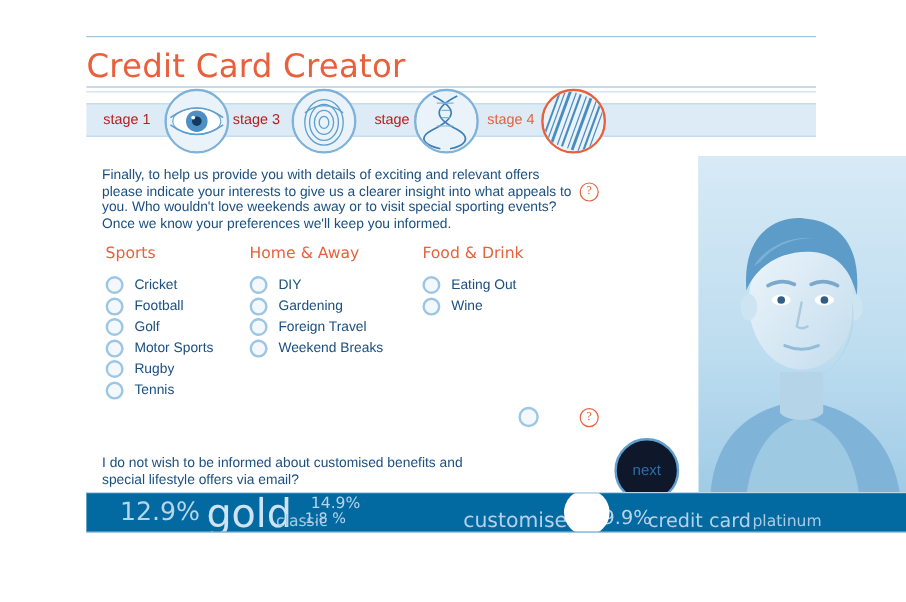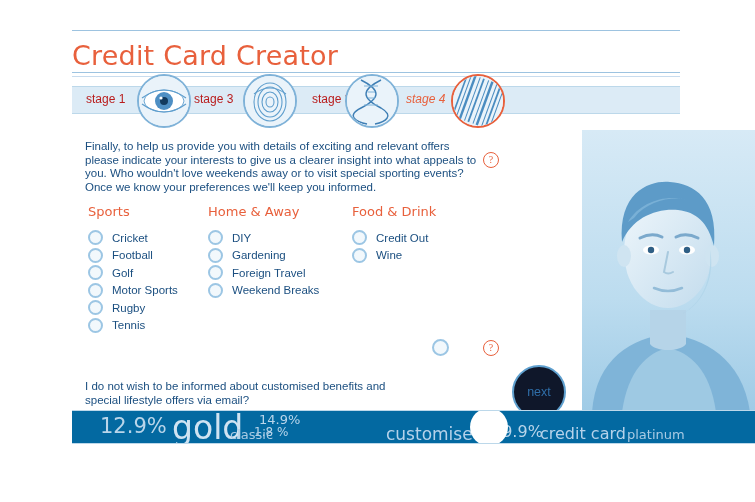--- a/index.html
+++ b/index.html
@@ -57,21 +57,21 @@
     position: absolute;
     left: 0; top: 0; width: 100%; height: 100%;
   }
   .stage-label {
     position: absolute;
     top: 5px;
     font-size: 12px;
     color: #b91c1c;
     font-family: "Liberation Sans", sans-serif;
   }
-  .stage-label.active { color: #e8603c; font-style: italic; }
+  .stage-label.active { color: #e8603c; }
   .stage-circle {
     position: absolute;
     width: 50px;
     height: 50px;
     border-radius: 50%;
     border: 2px solid #7fb2d8;
     background: #eaf3fa;
     overflow: hidden;
     top: 74px;
   }
@@ -351,21 +351,21 @@
     <div class="opt">
       <span class="radio"></span>
       <span class="opt-label">Weekend Breaks</span>
     </div>
   </div>
 
   <div class="col c3">
     <div class="col-title">Food &amp; Drink</div>
     <div class="opt">
       <span class="radio"></span>
-      <span class="opt-label">Credit Out</span>
+      <span class="opt-label">Eating Out</span>
     </div>
     <div class="opt">
       <span class="radio"></span>
       <span class="opt-label">Wine</span>
     </div>
   </div>
 
   <div class="optout-text">I do not wish to be informed about customised benefits and special lifestyle offers via email?</div>
   <div class="optout-radio"></div>
   <div class="help-icon h2">?</div>

